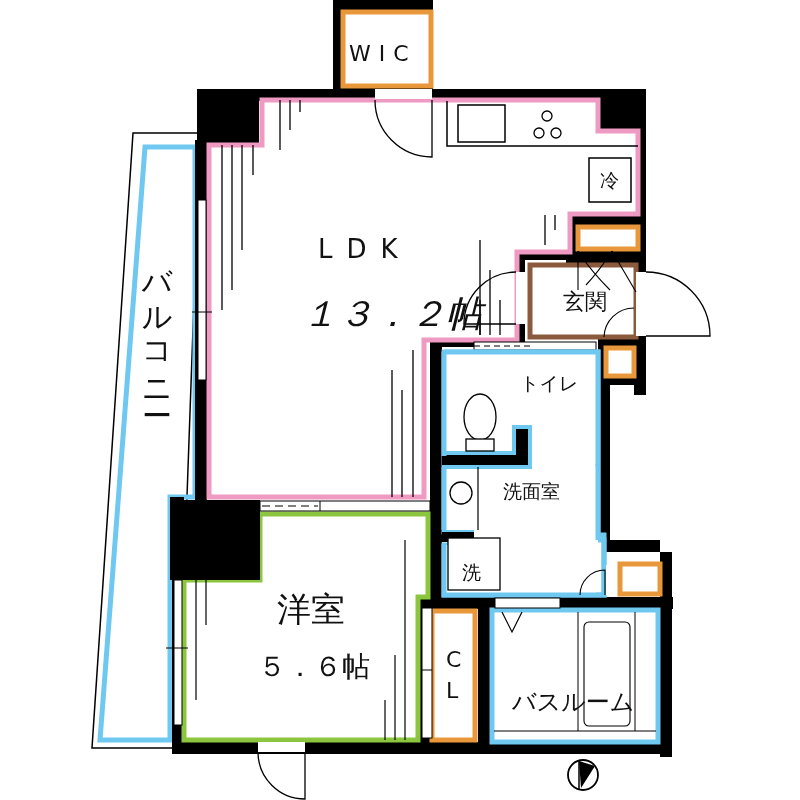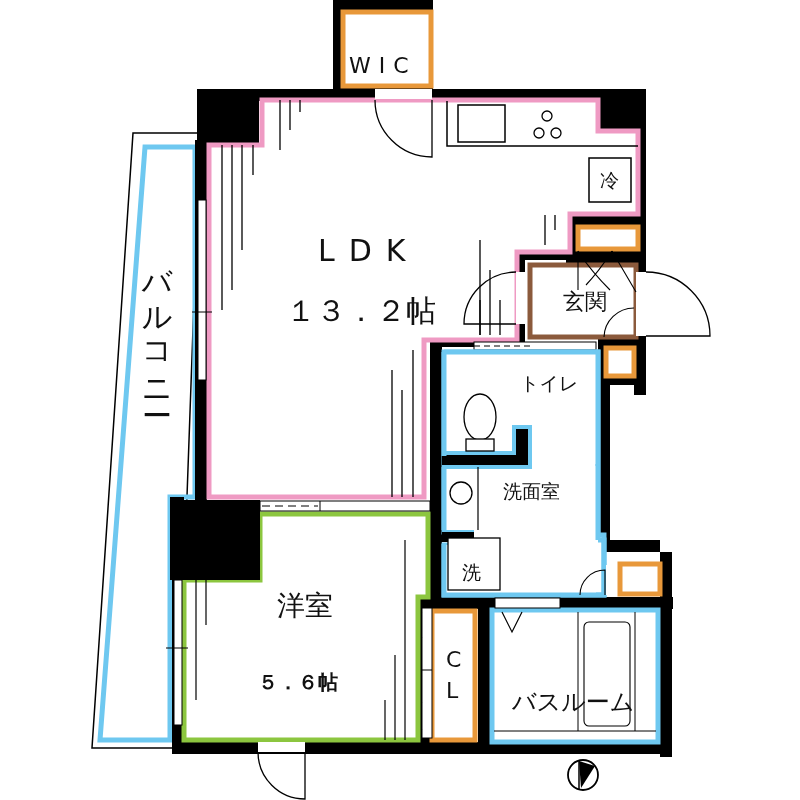--- a/index.html
+++ b/index.html
@@ -1,19 +1,19 @@
 <!DOCTYPE html>
 <html><head>
 <meta charset="utf-8">
 <style>
   html, body { margin:0; padding:0; background:#ffffff; }
   body { width:800px; height:800px; overflow:hidden; }
   #plan { position:absolute; left:0; top:0; width:800px; height:800px; }
   .lbl { position:absolute; font-family:"DejaVu Sans", sans-serif; color:#111; white-space:nowrap; line-height:1; }
-  .big { font-size:30px; letter-spacing:14px; }
+  .big { font-size:26px; letter-spacing:14px; }
   .mid { font-size:22px; }
   .small { font-size:19px; }
   .vert { writing-mode:vertical-rl; font-size:30px; letter-spacing:4px; }
 </style>
 </head>
 <body>
 
 <svg id="plan" viewBox="0 0 800 800" xmlns="http://www.w3.org/2000/svg">
 
   <g>
@@ -209,26 +209,26 @@
     <path d="M258,752 A47,47 0 0 0 305,799 L305,752" fill="none" stroke="#000" stroke-width="1.3"></path>
   </g>
 
   <g>
     <circle cx="583" cy="775" r="15" fill="#fff" stroke="#000" stroke-width="1.8"></circle>
     <path d="M579,761 L595,766 L581,788 Z" fill="#000"></path>
     <line x1="579" y1="761" x2="579" y2="789" stroke="#000" stroke-width="1.5"></line>
   </g>
 </svg>
 
-<div class="lbl mid" style="left:349px;top:43px;letter-spacing:8px;margin-top:12px;">WIC</div>
+<div class="lbl mid" style="left:349px;top:43px;letter-spacing:8px;">WIC</div>
 <div class="lbl big" style="left:318px;top:236px;">LDK</div>
-<div class="lbl" style="left:286px;top:296px;font-size:30px;">１３．２帖</div>
+<div class="lbl" style="left:302px;top:296px;font-size:36px;font-style:italic;">１３．２帖</div>
 <div class="lbl small" style="left:600px;top:171px;">冷</div>
 <div class="lbl mid" style="left:563px;top:291px;text-align:center;">玄関</div>
 <div class="lbl small" style="left:520px;top:374px;">トイレ</div>
 <div class="lbl small" style="left:503px;top:482px;">洗面室</div>
 <div class="lbl small" style="left:462px;top:563px;">洗</div>
-<div class="lbl" style="left:277px;top:592px;font-size:28px;">洋室</div>
-<div class="lbl" style="left:258px;top:672px;font-size:20px;font-weight:bold;">５．６帖</div>
+<div class="lbl" style="left:277px;top:592px;font-size:34px;">洋室</div>
+<div class="lbl" style="left:258px;top:653px;font-size:28px;">５．６帖</div>
 <div class="lbl mid" style="left:446px;top:649px;">C</div>
 <div class="lbl mid" style="left:446px;top:680px;">L</div>
 <div class="lbl small" style="left:512px;top:690px;font-size:24px;">バスルーム</div>
 <div class="lbl vert" style="left:142px;top:248px;">バルコニー</div>
 
 </body></html>

